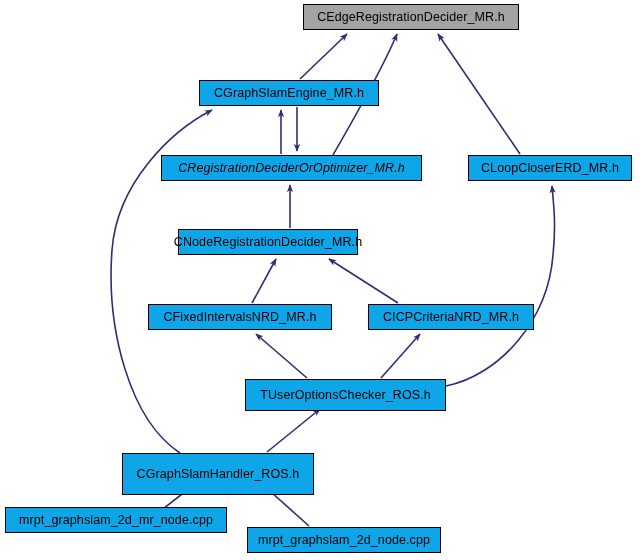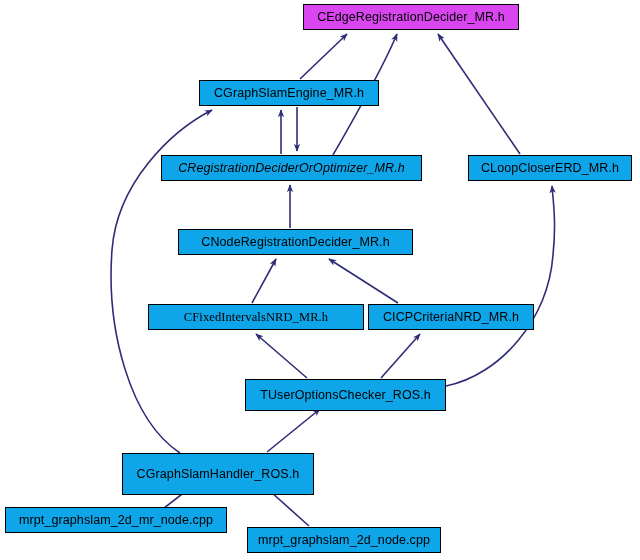--- a/index.html
+++ b/index.html
@@ -31,21 +31,21 @@
     font-size: 12.5px;
     line-height: 1;
     display: flex;
     align-items: center;
     justify-content: center;
     white-space: nowrap;
     letter-spacing: 0.1px;
     z-index: 5;
   }
   .node.root {
-    background: #d946ef;
+    background: #a3a3a3;
     border: 1px solid #000000;
   }
   .node-label {
     display: block;
     padding: 0 2px;
   }
 </style>
 </head>
 <body>
 
@@ -101,25 +101,25 @@
   </div>
 
   <div class="node" style="left:161px; top:155px; width:261px; height:26px;font-style:italic;">
     <span class="node-label">CRegistrationDeciderOrOptimizer_MR.h</span>
   </div>
 
   <div class="node" style="left:468px; top:155px; width:164px; height:26px;text-align:right;">
     <span class="node-label">CLoopCloserERD_MR.h</span>
   </div>
 
-  <div class="node" style="left:178px; top:229px; width:235px; height:26px;text-align:right;">
+  <div class="node" style="left:178px; top:229px; width:180px; height:26px;text-align:right;">
     <span class="node-label">CNodeRegistrationDecider_MR.h</span>
   </div>
 
-  <div class="node" style="left:148px; top:304px; width:216px; height:26px;font-family:Liberation Serif, serif;">
+  <div class="node" style="left:148px; top:304px; width:184px; height:26px;">
     <span class="node-label">CFixedIntervalsNRD_MR.h</span>
   </div>
 
   <div class="node" style="left:368px; top:304px; width:166px; height:26px;">
     <span class="node-label">CICPCriteriaNRD_MR.h</span>
   </div>
 
   <div class="node" style="left:245px; top:379px; width:201px; height:32px;">
     <span class="node-label">TUserOptionsChecker_ROS.h</span>
   </div>

